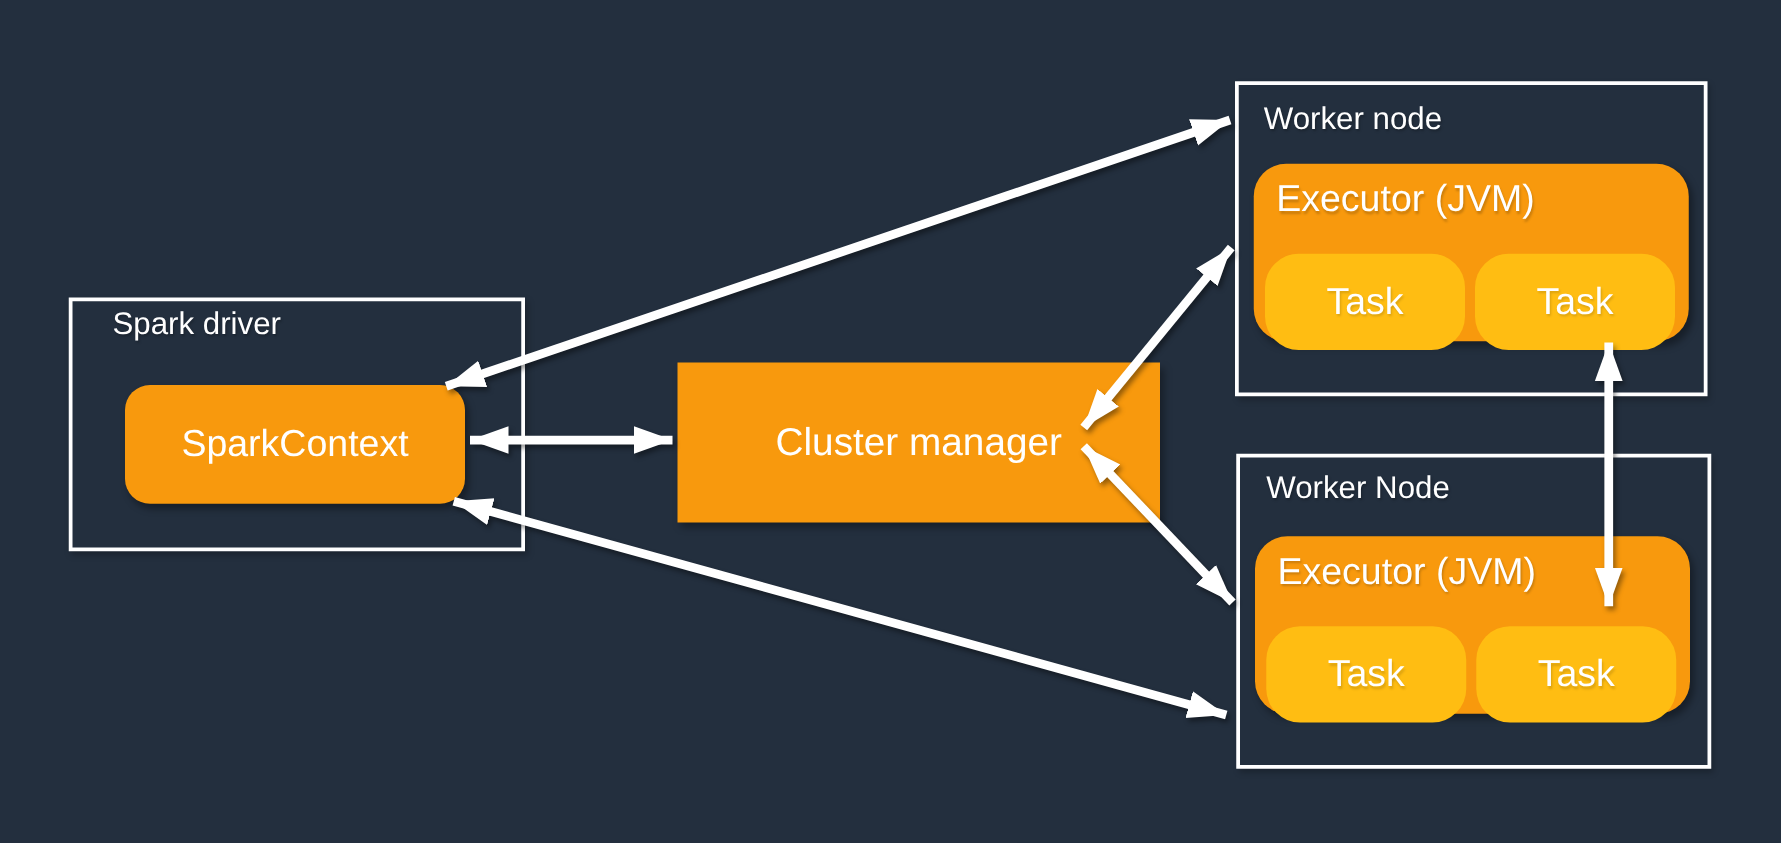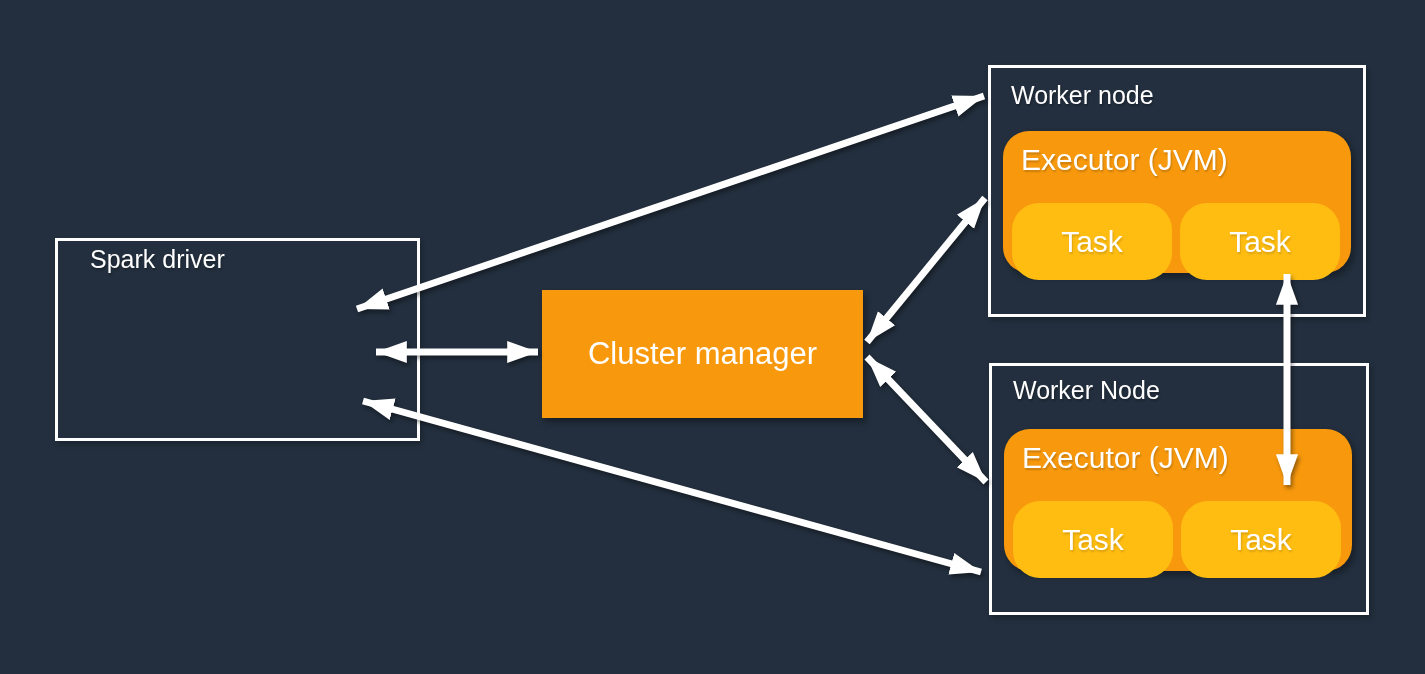--- a/index.html
+++ b/index.html
@@ -32,21 +32,21 @@
     display: flex;
     align-items: center;
     justify-content: center;
   }
   .spark-context {
     left: 42px; top: 67px; width: 272px; height: 95px;
     border-radius: 20px;
     font-size: 30px;
   }
   .cluster-manager {
-    left: 542px; top: 290px; width: 321px; height: 128px;
+    left: 542px; top: 290px; width: 386px; height: 128px;
     font-size: 31px;
   }
   .spark-driver { left: 55px; top: 238px; width: 365px; height: 203px; }
   .spark-driver .group-label { left: 32px; top: 4px; }
   .worker-top { left: 988px; top: 65px; width: 378px; height: 252px; }
   .worker-bottom { left: 989px; top: 363px; width: 380px; height: 252px; }
   .worker-top .group-label { left: 20px; top: 13px; }
   .worker-bottom .group-label { left: 21px; top: 10px; }
   .executor {
     position: absolute;
@@ -86,20 +86,23 @@
     stroke-width: 7;
   }
 </style>
 </head>
 <body>
 
 <div class="stage">
 
   <div class="group-box spark-driver">
     <div class="group-label">Spark driver</div>
+    <div class="orange-box spark-context">
+      <span>SparkContext</span>
+    </div>
   </div>
 
   <div class="orange-box cluster-manager">
     <span>Cluster manager</span>
   </div>
 
   <div class="group-box worker-top">
     <div class="group-label">Worker node</div>
     <div class="executor">
       <div class="executor-label">Executor (JVM)</div>

